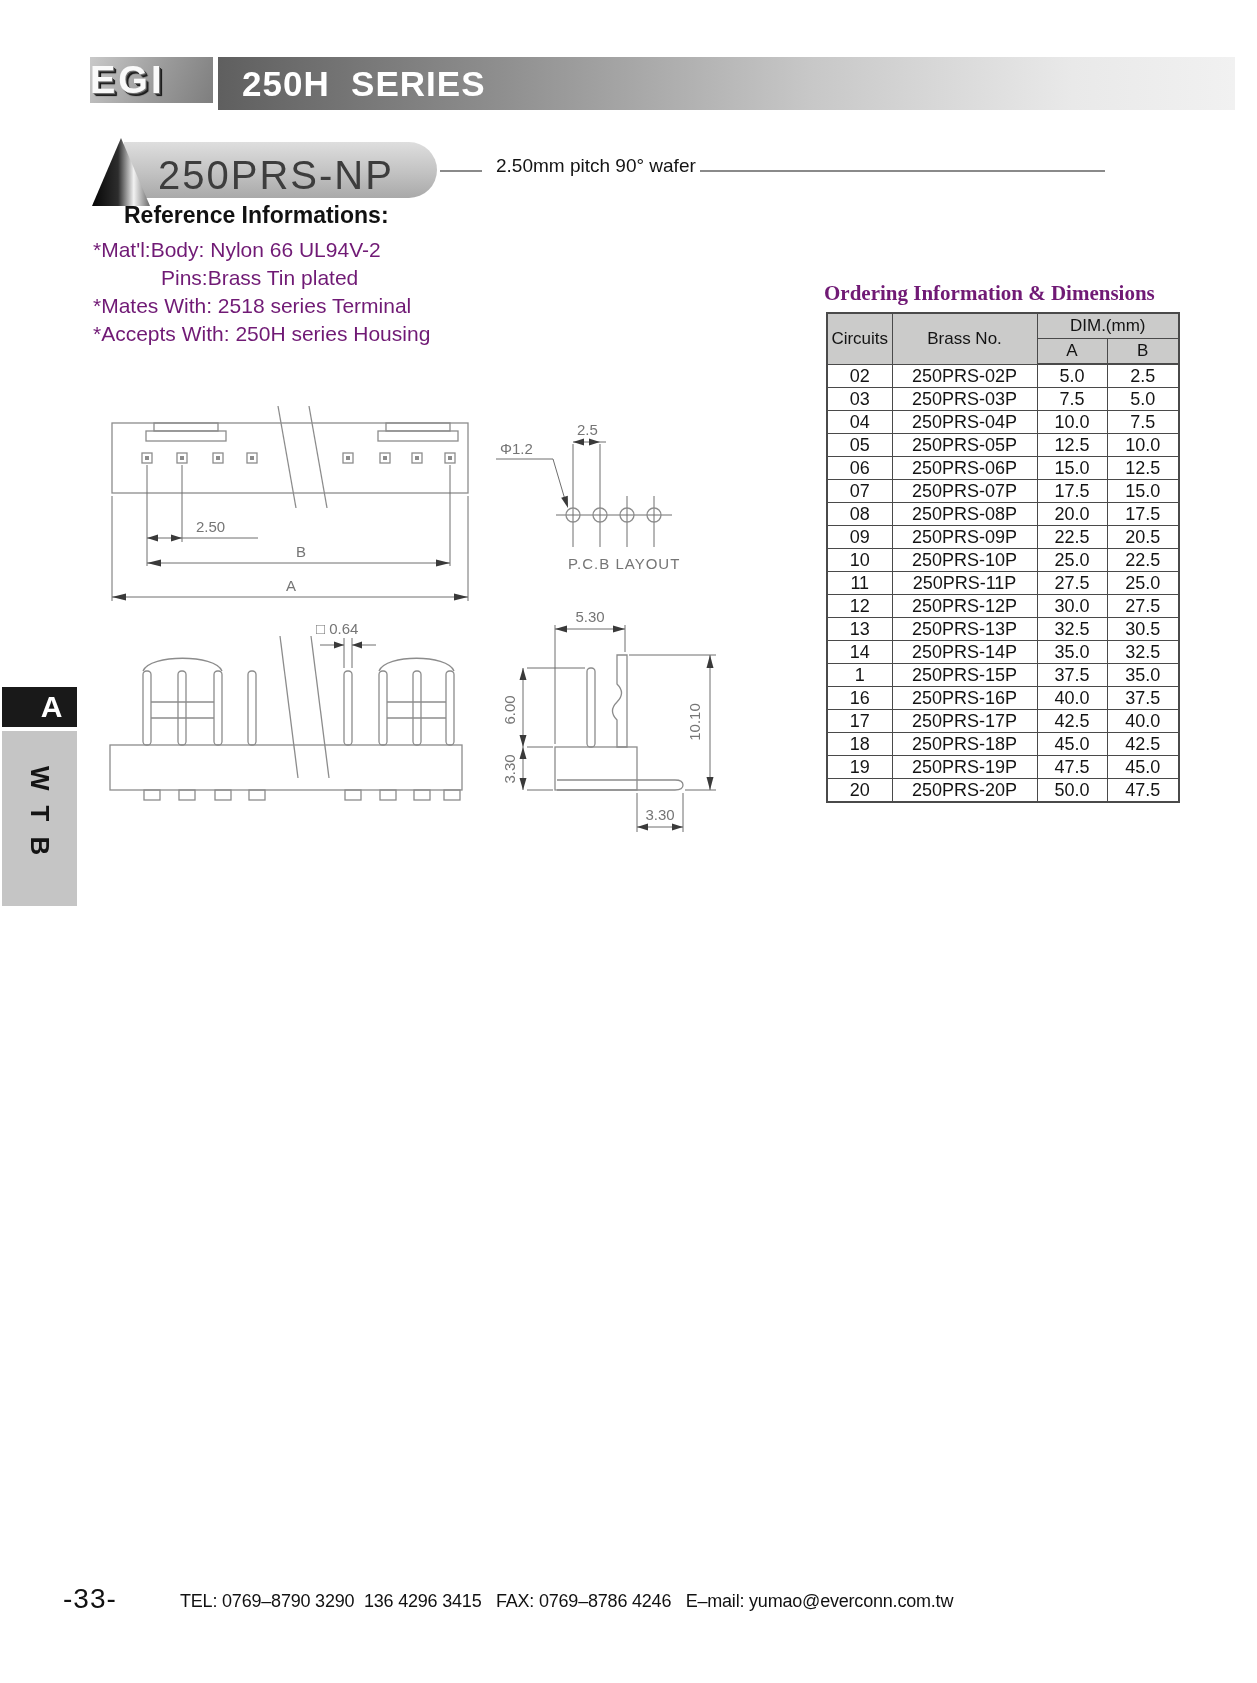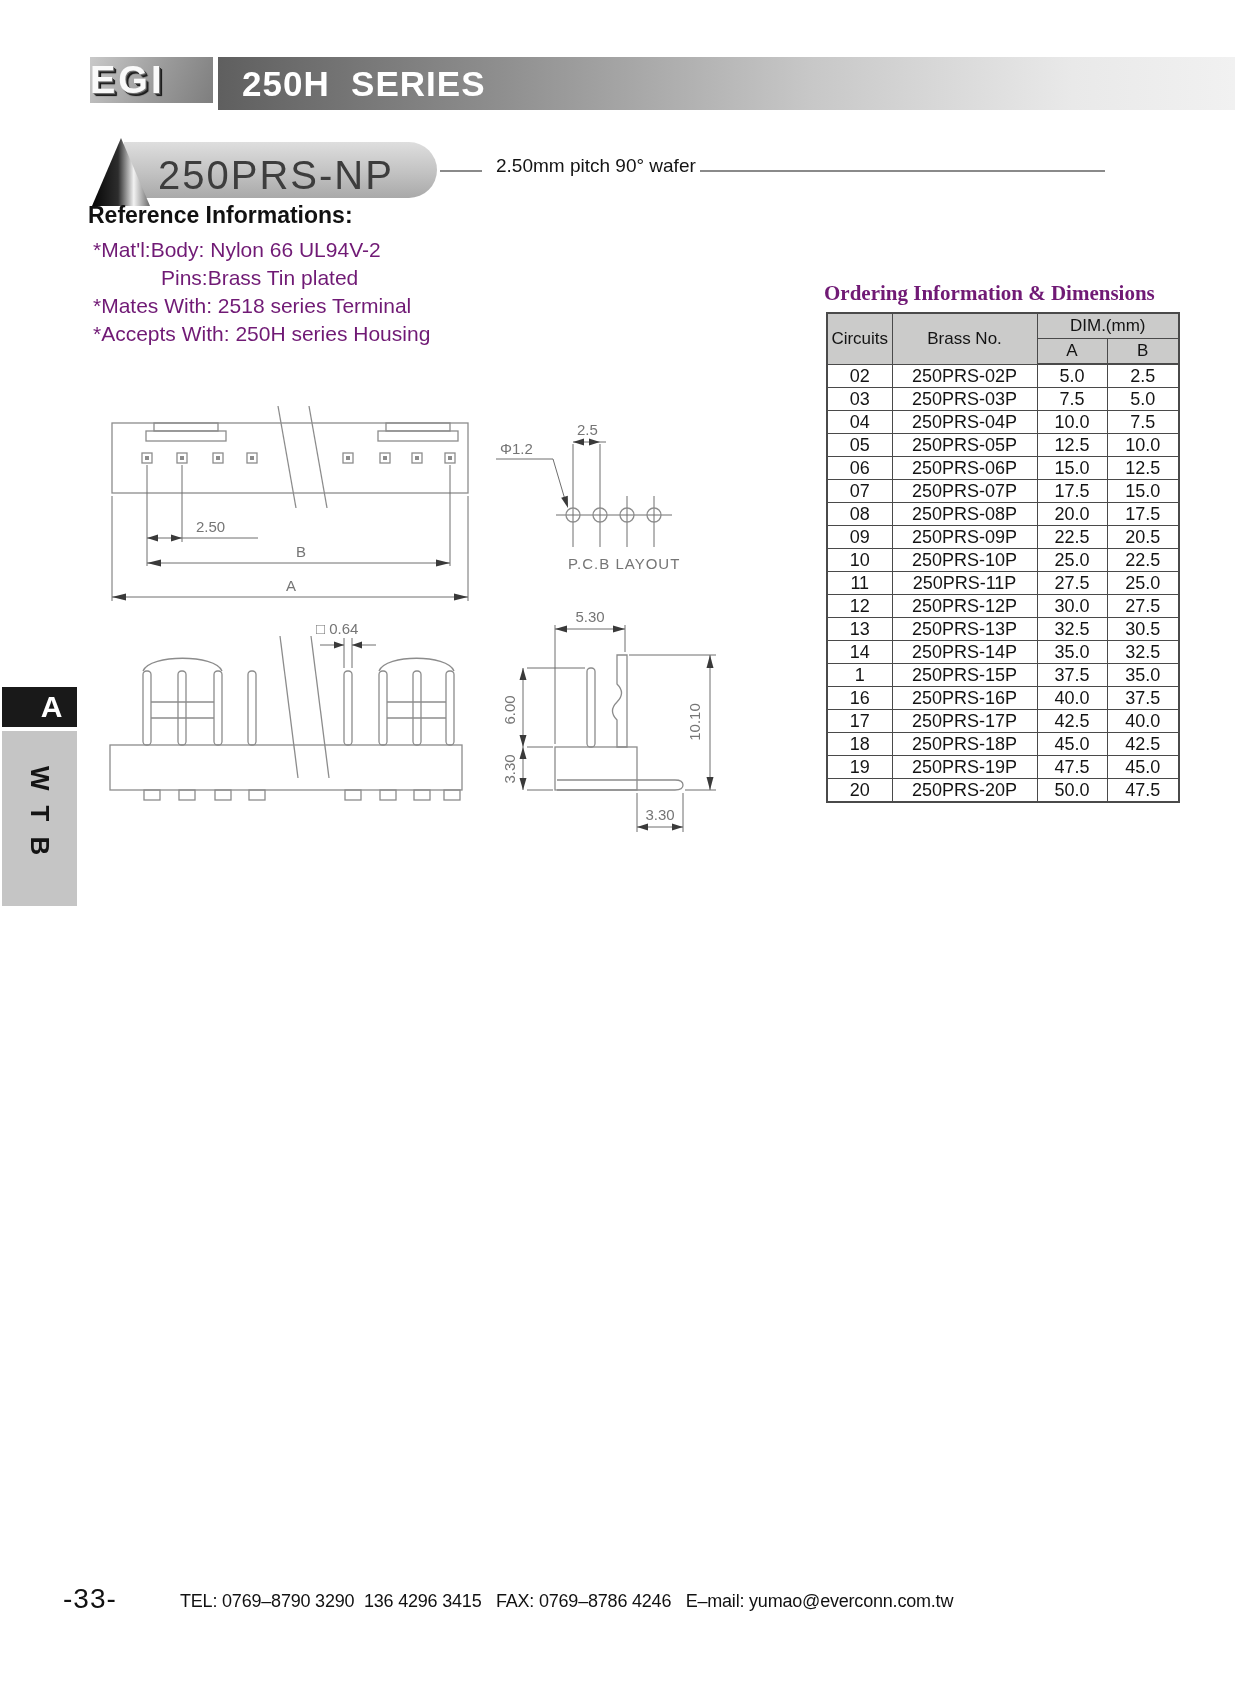--- a/index.html
+++ b/index.html
@@ -36,21 +36,21 @@
   }
   .part-name { padding-left:34px; font-size:40px; color:#3d3d3d; letter-spacing:2px; }
   .tri-svg { left:90px; top:136px; }
   .conn-line { height:2px; background:#8a8a8a; top:170px; }
   .line-short { left:440px; width:42px; }
   .line-long  { left:700px; width:405px; }
   .part-desc { left:488px; top:155px; font-size:19px; color:#141414;margin-left:8px; }
 
   
   .ref-block { left:88px; top:202px; }
-  .ref-heading { font-weight:700; font-size:23px; margin-bottom:7px; color:#111; }
+  .ref-heading { font-weight:700; font-size:23px; margin-bottom:7px; color:#111;margin-left:36px; }
   .ref-line { font-size:21px; line-height:28px; color:#701a75; padding-left:5px; }
   .ref-indent { padding-left:73px; }
 
   
   .table-title {
     left:824px; top:281px; width:356px; text-align:left;
     font-family:"Liberation Serif", serif; font-weight:700; font-size:21px; color:#701a75;
   }
   table.ordering { position:absolute; left:826px; top:312px; border-collapse:collapse; table-layout:fixed; border:2px solid #4a4a4a; }
   table.ordering th, table.ordering td { border:1px solid #4a4a4a; text-align:center; padding:0; }

